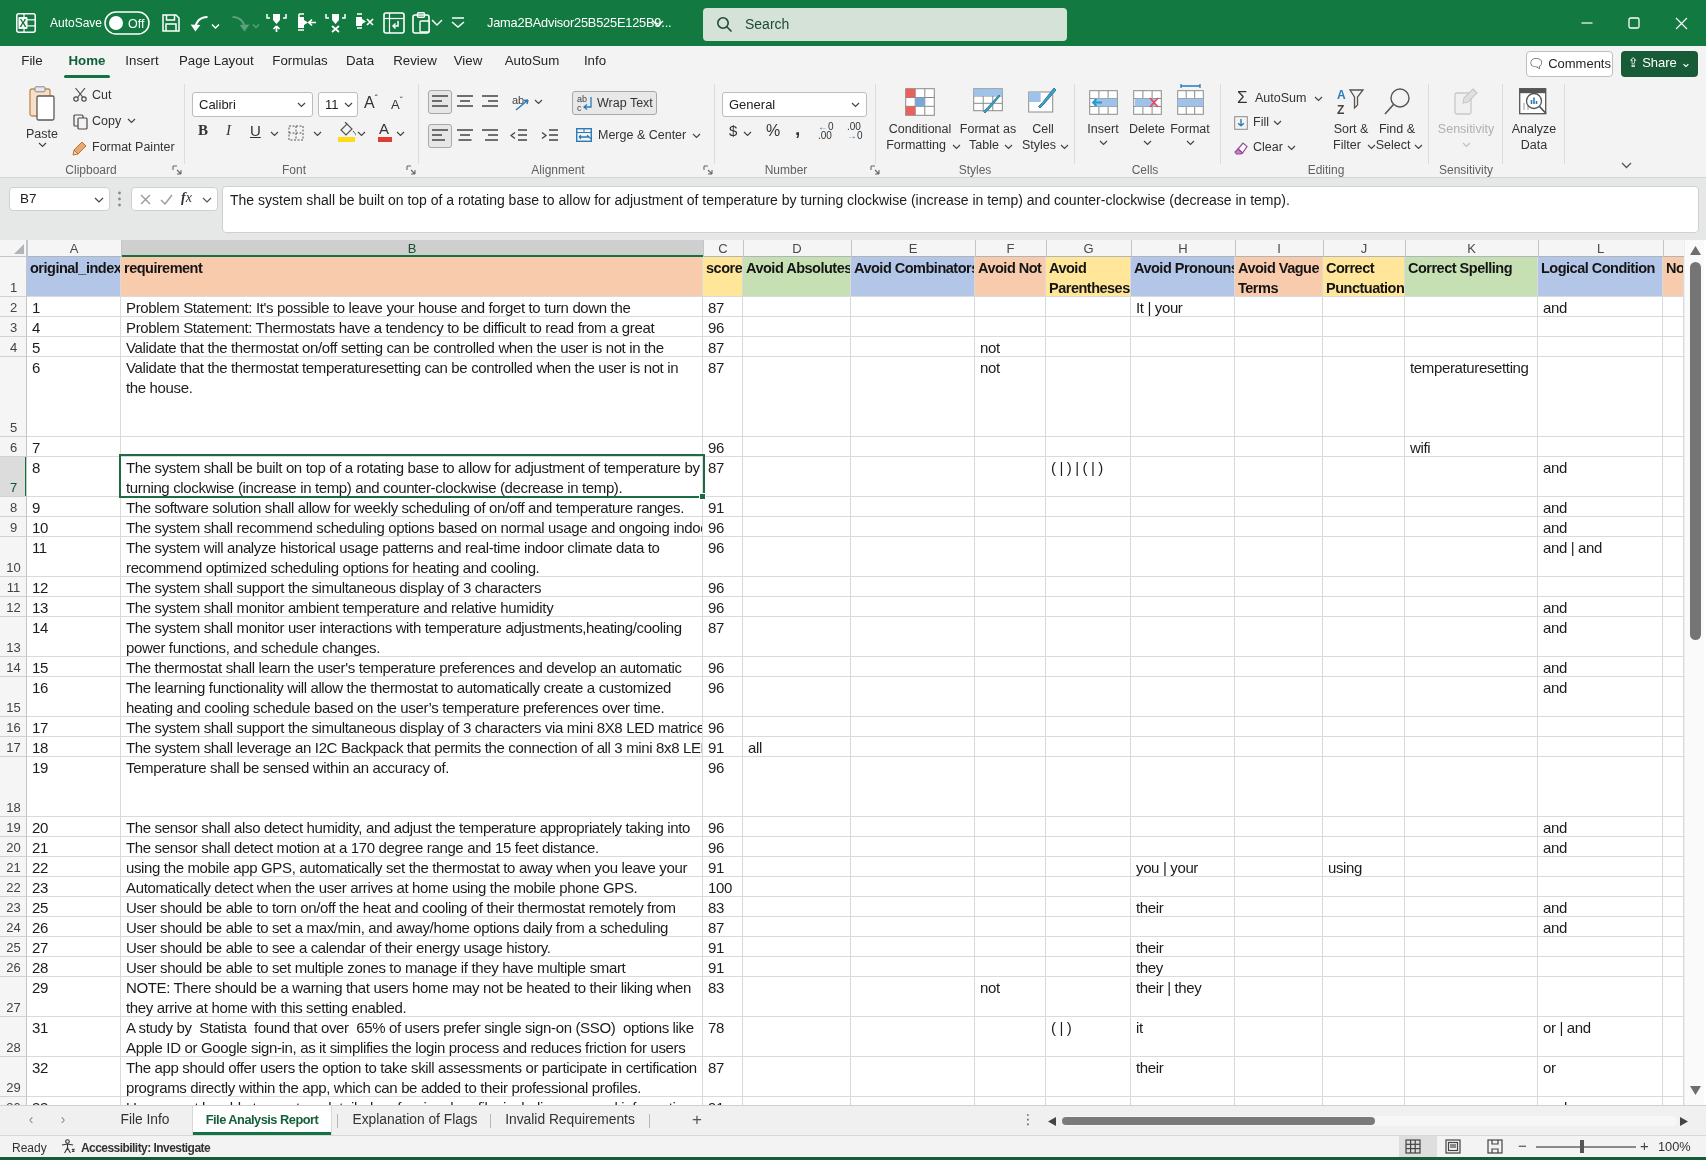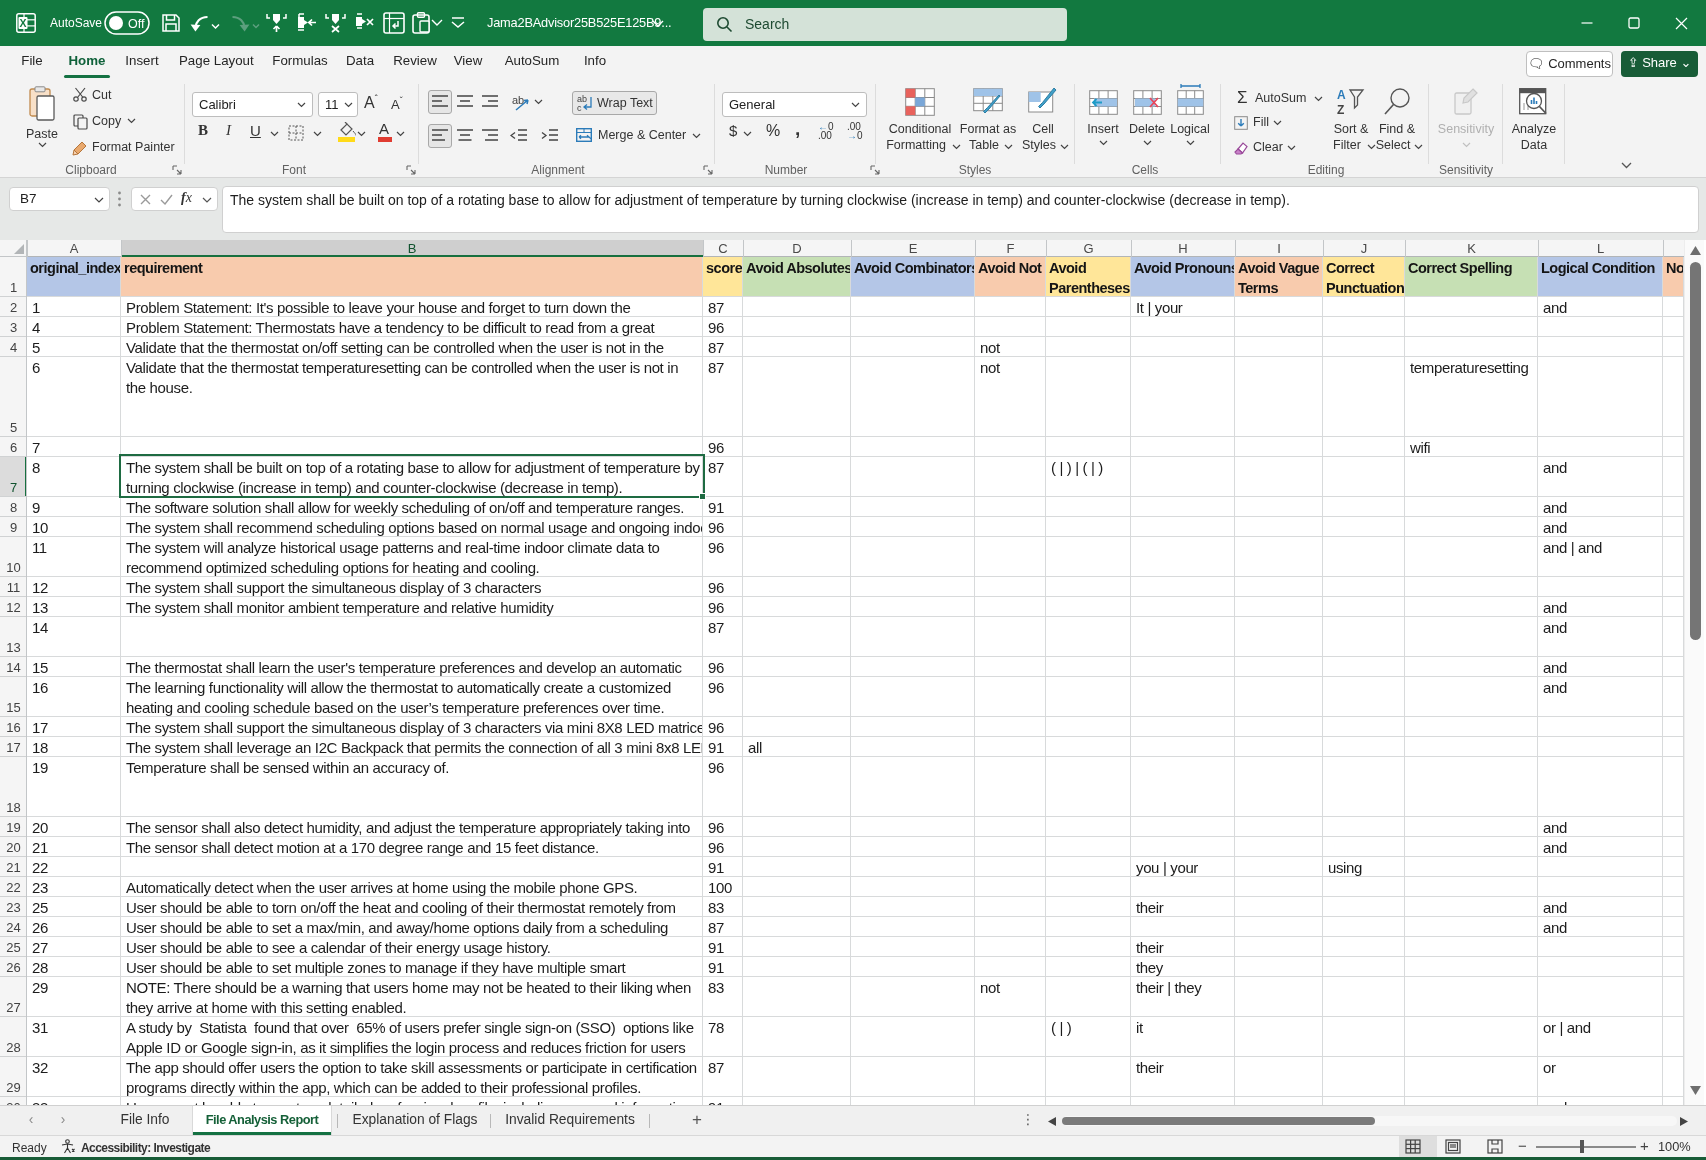--- a/index.html
+++ b/index.html
@@ -388,21 +388,21 @@
 <div class="rtx ctr" style="left:1147px;top:44px">Delete</div>
 <svg class="abs" style="left:1143px;top:62px" width="9" height="6" viewBox="0 0 9 6" fill="none" stroke="#444" stroke-width="1.2">
         <path d="M1 1 l3.5 3.5 L8 1"></path>
       </svg>
 <svg class="abs" style="left:1177px;top:6px" width="27" height="31" viewBox="0 0 27 31">
         <path d="M4 2 h19 M4 0 v4 M23 0 v4" stroke="#2b7bb9" stroke-width="1.3" fill="none"></path>
         <rect x="0.7" y="6.7" width="25.6" height="23.6" fill="#fff" stroke="#8a8a8a"></rect>
         <path d="M0.7 14.5 h25.6 M0.7 22.5 h25.6 M9.2 6.7 v23.6 M17.7 6.7 v23.6" stroke="#8a8a8a" fill="none"></path>
         <rect x="0.7" y="14.5" width="25.6" height="8" fill="#9fc3e8"></rect>
       </svg>
-<div class="rtx ctr" style="left:1190px;top:44px">Logical</div>
+<div class="rtx ctr" style="left:1190px;top:44px">Format</div>
 <svg class="abs" style="left:1186px;top:62px" width="9" height="6" viewBox="0 0 9 6" fill="none" stroke="#444" stroke-width="1.2">
         <path d="M1 1 l3.5 3.5 L8 1"></path>
       </svg>
 <div class="grplabel" style="left:1115px;width:60px">Cells</div>
 <div class="vsep" style="left:1220px"></div>
 
 <div class="abs" style="left:1237px;top:10px;font-size:17px;color:#333">Σ</div>
 <div class="rtx" style="left:1255px;top:13px">AutoSum</div>
 <svg class="abs" style="left:1314px;top:18px" width="9" height="6" viewBox="0 0 9 6" fill="none" stroke="#444" stroke-width="1.2">
         <path d="M1 1 l3.5 3.5 L8 1"></path>
@@ -594,20 +594,21 @@
 <div class="cell" style="left:27px;top:337px;width:93px;height:20px">12</div>
 <div class="cell" style="left:121px;top:337px;width:581px;height:20px">The system shall support the simultaneous display of 3 characters</div>
 <div class="cell" style="left:703px;top:337px;width:39px;height:20px">96</div>
 <div class="ghl" style="top:356px"></div>
 <div class="cell" style="left:27px;top:357px;width:93px;height:20px">13</div>
 <div class="cell" style="left:121px;top:357px;width:581px;height:20px">The system shall monitor ambient temperature and relative humidity</div>
 <div class="cell" style="left:703px;top:357px;width:39px;height:20px">96</div>
 <div class="cell" style="left:1538px;top:357px;width:124px;height:20px">and</div>
 <div class="ghl" style="top:376px"></div>
 <div class="cell" style="left:27px;top:377px;width:93px;height:40px">14</div>
+<div class="cell" style="left:121px;top:377px;width:581px;height:40px">The system shall monitor user interactions with temperature adjustments,heating/cooling<br>power functions, and schedule changes.</div>
 <div class="cell" style="left:703px;top:377px;width:39px;height:40px">87</div>
 <div class="cell" style="left:1538px;top:377px;width:124px;height:40px">and</div>
 <div class="ghl" style="top:416px"></div>
 <div class="cell" style="left:27px;top:417px;width:93px;height:20px">15</div>
 <div class="cell" style="left:121px;top:417px;width:581px;height:20px">The thermostat shall learn the user's temperature preferences and develop an automatic</div>
 <div class="cell" style="left:703px;top:417px;width:39px;height:20px">96</div>
 <div class="cell" style="left:1538px;top:417px;width:124px;height:20px">and</div>
 <div class="ghl" style="top:436px"></div>
 <div class="cell" style="left:27px;top:437px;width:93px;height:40px">16</div>
 <div class="cell" style="left:121px;top:437px;width:581px;height:40px">The learning functionality will allow the thermostat to automatically create a customized<br>heating and cooling schedule based on the user’s temperature preferences over time.</div>
@@ -631,20 +632,21 @@
 <div class="cell" style="left:121px;top:577px;width:581px;height:20px">The sensor shall also detect humidity, and adjust the temperature appropriately taking into</div>
 <div class="cell" style="left:703px;top:577px;width:39px;height:20px">96</div>
 <div class="cell" style="left:1538px;top:577px;width:124px;height:20px">and</div>
 <div class="ghl" style="top:596px"></div>
 <div class="cell" style="left:27px;top:597px;width:93px;height:20px">21</div>
 <div class="cell" style="left:121px;top:597px;width:581px;height:20px">The sensor shall detect motion at a 170 degree range and 15 feet distance.</div>
 <div class="cell" style="left:703px;top:597px;width:39px;height:20px">96</div>
 <div class="cell" style="left:1538px;top:597px;width:124px;height:20px">and</div>
 <div class="ghl" style="top:616px"></div>
 <div class="cell" style="left:27px;top:617px;width:93px;height:20px">22</div>
+<div class="cell" style="left:121px;top:617px;width:581px;height:20px">using the mobile app GPS, automatically set the thermostat to away when you leave your</div>
 <div class="cell" style="left:703px;top:617px;width:39px;height:20px">91</div>
 <div class="cell" style="left:1131px;top:617px;width:103px;height:20px">you | your</div>
 <div class="cell" style="left:1323px;top:617px;width:81px;height:20px">using</div>
 <div class="ghl" style="top:636px"></div>
 <div class="cell" style="left:27px;top:637px;width:93px;height:20px">23</div>
 <div class="cell" style="left:121px;top:637px;width:581px;height:20px">Automatically detect when the user arrives at home using the mobile phone GPS.</div>
 <div class="cell" style="left:703px;top:637px;width:39px;height:20px">100</div>
 <div class="ghl" style="top:656px"></div>
 <div class="cell" style="left:27px;top:657px;width:93px;height:20px">25</div>
 <div class="cell" style="left:121px;top:657px;width:581px;height:20px">User should be able to torn on/off the heat and cooling of their thermostat remotely from</div>

